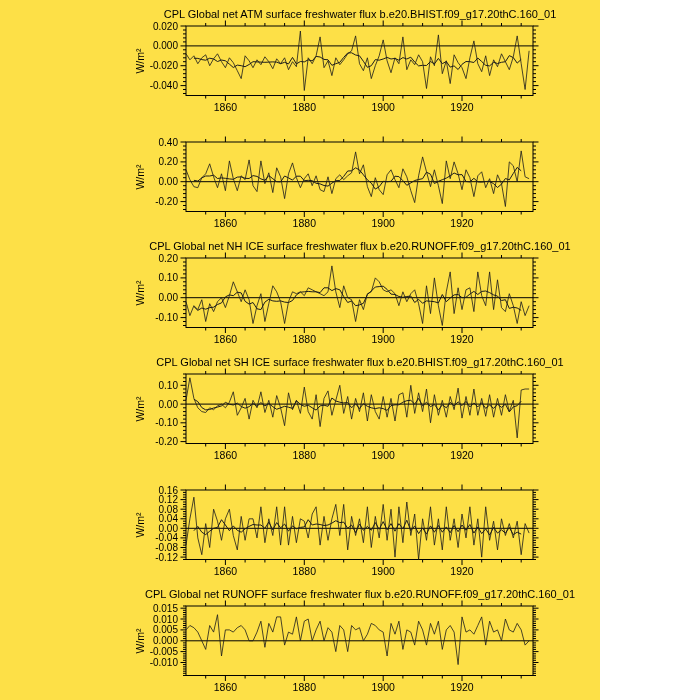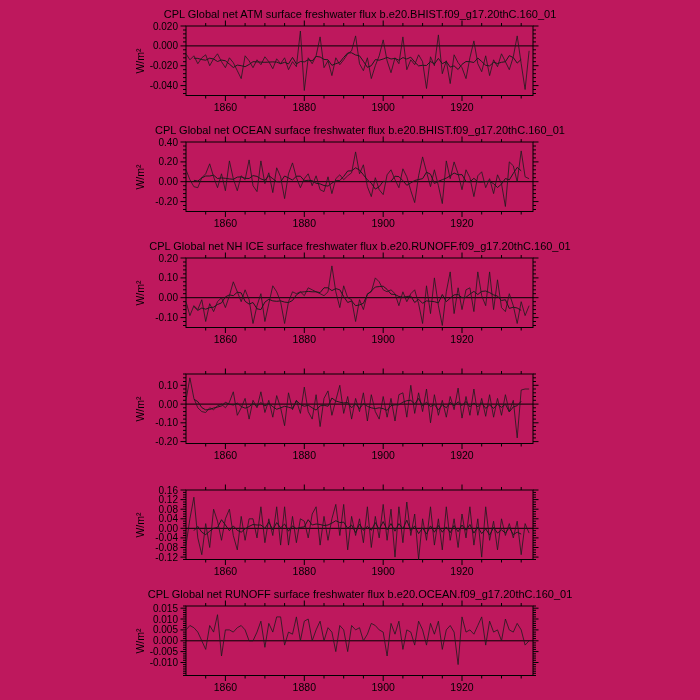--- a/index.html
+++ b/index.html
@@ -1,17 +1,17 @@
 <!DOCTYPE html>
 <html><head>
 <meta charset="utf-8">
 <style>
   html,body{margin:0;padding:0;background:#ffffff;}
   .screen{
-    position:relative;width:700px;height:700px;background:#be185d;
+    position:relative;width:600px;height:700px;background:#fde047;
     font-family:"Liberation Sans",sans-serif;color:#000;overflow:hidden;
   }
   .plot-title{
     position:absolute;left:110px;width:500px;text-align:center;
     font-size:11px;line-height:13px;white-space:nowrap;color:#000;
   }
   .y-unit{
     position:absolute;font-size:10.5px;white-space:nowrap;color:#000;
     transform:translate(-50%,-50%) rotate(-90deg);
   }
@@ -104,21 +104,20 @@
       <text x="178" y="19.5" text-anchor="end" font-size="10" fill="#000" stroke="none">0.020</text>
       <text x="178" y="39.4" text-anchor="end" font-size="10" fill="#000" stroke="none">0.000</text>
       <text x="178" y="59.2" text-anchor="end" font-size="10" fill="#000" stroke="none">-0.020</text>
       <text x="178" y="79.1" text-anchor="end" font-size="10" fill="#000" stroke="none">-0.040</text>
       <rect x="186" y="16" width="347" height="69.5" fill="none" stroke="#000" stroke-width="1"></rect>
       <line x1="186" y1="35.9" x2="533" y2="35.9" stroke="#000" stroke-width="1"></line>
       <polyline points="186.0,43.8 189.9,49.8 193.9,45.8 197.8,53.7 201.8,47.8 205.7,44.8 209.7,55.7 213.6,48.8 217.5,43.8 221.5,51.7 225.4,57.7 229.4,47.8 233.3,52.7 237.3,60.7 241.2,68.6 245.1,45.8 249.1,50.8 253.0,57.7 257.0,49.8 260.9,54.7 264.9,46.8 268.8,51.7 272.8,58.7 276.7,48.8 280.6,53.7 284.6,47.8 288.5,59.7 292.5,51.7 296.4,56.7 300.4,21.0 304.3,80.5 308.2,47.8 312.2,53.7 316.1,45.8 320.1,26.9 324.0,57.7 328.0,50.8 331.9,65.6 335.8,47.8 339.8,54.7 343.7,49.8 347.7,43.8 351.6,40.8 355.6,25.9 359.5,53.7 363.4,60.7 367.4,47.8 371.3,68.6 375.3,55.7 379.2,45.8 383.2,29.9 387.1,50.8 391.0,62.7 395.0,47.8 398.9,53.7 402.9,26.9 406.8,59.7 410.8,49.8 414.7,54.7 418.6,44.8 422.6,51.7 426.5,78.5 430.5,46.8 434.4,55.7 438.4,24.9 442.3,63.7 446.3,50.8 450.2,73.6 454.1,44.8 458.1,52.7 462.0,57.7 466.0,68.6 469.9,47.8 473.9,30.9 477.8,53.7 481.7,61.7 485.7,45.8 489.6,65.6 493.6,49.8 497.5,56.7 501.5,43.8 505.4,51.7 509.3,59.7 513.3,46.8 517.2,25.9 521.2,53.7 525.1,79.5 529.1,40.8" fill="none" stroke="#1c1c1c" stroke-width="0.8" stroke-linejoin="round"></polyline>
       <polyline points="193.9,48.2 197.8,48.4 201.8,49.6 205.7,50.2 209.7,48.2 213.6,49.0 217.5,51.5 221.5,50.0 225.4,50.8 229.4,54.1 233.3,57.5 237.3,55.1 241.2,55.7 245.1,56.7 249.1,54.5 253.0,51.7 257.0,51.9 260.9,52.1 264.9,52.3 268.8,52.1 272.8,51.9 276.7,52.1 280.6,53.7 284.6,52.3 288.5,53.9 292.5,47.4 296.4,53.9 300.4,51.5 304.3,51.9 308.2,49.8 312.2,50.9 316.1,46.4 320.1,47.0 324.0,49.4 328.0,49.8 331.9,55.3 335.8,53.7 339.8,52.3 343.7,47.4 347.7,43.0 351.6,42.8 355.6,45.0 359.5,45.8 363.4,51.3 367.4,57.3 371.3,55.7 375.3,49.6 379.2,50.2 383.2,49.0 387.1,47.4 391.0,49.0 395.0,48.4 398.9,50.2 402.9,47.6 406.8,49.0 410.8,47.2 414.7,52.1 418.6,55.9 422.6,55.3 426.5,55.5 430.5,51.5 434.4,53.9 438.4,48.4 442.3,53.7 446.3,51.5 450.2,57.1 454.1,55.9 458.1,59.5 462.0,54.3 466.0,51.5 469.9,51.7 473.9,52.5 477.8,48.0 481.7,51.5 485.7,55.3 489.6,55.9 493.6,52.3 497.5,53.5 501.5,52.3 505.4,51.7 509.3,45.6 513.3,47.6 517.2,53.1 521.2,49.4" fill="none" stroke="#1c1c1c" stroke-width="1" stroke-linejoin="round"></polyline>
     </svg>
 
-  <div class="plot-title" style="top:124px">CPL Global net OCEAN surface freshwater flux b.e20.BHIST.f09_g17.20thC.160_01</div>
   <div class="y-unit" style="left:140px;top:177px">W/m²</div>
   <svg class="panel-svg" style="top:126px" viewBox="0 0 700 112">
       <g stroke="#000" stroke-width="1">
         <line x1="205.7" y1="85.5" x2="205.7" y2="88.5"></line>
         <line x1="205.7" y1="16" x2="205.7" y2="13"></line>
         <line x1="245.1" y1="85.5" x2="245.1" y2="88.5"></line>
         <line x1="245.1" y1="16" x2="245.1" y2="13"></line>
         <line x1="264.9" y1="85.5" x2="264.9" y2="88.5"></line>
         <line x1="264.9" y1="16" x2="264.9" y2="13"></line>
         <line x1="284.6" y1="85.5" x2="284.6" y2="88.5"></line>
@@ -282,20 +281,21 @@
       <text x="178" y="19.5" text-anchor="end" font-size="10" fill="#000" stroke="none">0.20</text>
       <text x="178" y="39.4" text-anchor="end" font-size="10" fill="#000" stroke="none">0.10</text>
       <text x="178" y="59.2" text-anchor="end" font-size="10" fill="#000" stroke="none">0.00</text>
       <text x="178" y="79.1" text-anchor="end" font-size="10" fill="#000" stroke="none">-0.10</text>
       <rect x="186" y="16" width="347" height="69.5" fill="none" stroke="#000" stroke-width="1"></rect>
       <line x1="186" y1="55.7" x2="533" y2="55.7" stroke="#000" stroke-width="1"></line>
       <polyline points="186.0,59.7 189.9,73.6 193.9,63.7 197.8,67.6 201.8,57.7 205.7,79.5 209.7,61.7 213.6,69.6 217.5,59.7 221.5,55.7 225.4,65.6 229.4,53.7 233.3,39.8 237.3,49.8 241.2,59.7 245.1,47.8 249.1,57.7 253.0,81.5 257.0,63.7 260.9,51.7 264.9,79.5 268.8,61.7 272.8,43.8 276.7,49.8 280.6,59.7 284.6,81.5 288.5,59.7 292.5,49.8 296.4,51.7 300.4,49.8 304.3,53.7 308.2,45.8 312.2,47.8 316.1,49.8 320.1,51.7 324.0,53.7 328.0,49.8 331.9,23.9 335.8,49.8 339.8,65.6 343.7,43.8 347.7,55.7 351.6,57.7 355.6,79.5 359.5,57.7 363.4,67.6 367.4,51.7 371.3,49.8 375.3,35.9 379.2,39.8 383.2,47.8 387.1,49.8 391.0,47.8 395.0,51.7 398.9,63.7 402.9,49.8 406.8,59.7 410.8,51.7 414.7,47.8 418.6,61.7 422.6,81.5 426.5,43.8 430.5,71.6 434.4,35.9 438.4,63.7 442.3,83.5 446.3,49.8 450.2,29.9 454.1,71.6 458.1,45.8 462.0,67.6 466.0,47.8 469.9,45.8 473.9,69.6 477.8,29.9 481.7,53.7 485.7,63.7 489.6,29.9 493.6,67.6 497.5,37.8 501.5,65.6 505.4,69.6 509.3,51.7 513.3,63.7 517.2,81.5 521.2,59.7 525.1,73.6 529.1,63.7" fill="none" stroke="#1c1c1c" stroke-width="0.8" stroke-linejoin="round"></polyline>
       <polyline points="193.9,64.5 197.8,68.4 201.8,66.0 205.7,67.2 209.7,65.6 213.6,65.2 217.5,62.5 221.5,60.9 225.4,54.9 229.4,52.9 233.3,53.7 237.3,50.2 241.2,50.9 245.1,59.3 249.1,62.1 253.0,60.5 257.0,66.8 260.9,67.6 264.9,60.1 268.8,57.3 272.8,58.9 276.7,59.3 280.6,58.9 284.6,60.1 288.5,60.5 292.5,58.5 296.4,52.9 300.4,50.2 304.3,49.8 308.2,49.4 312.2,49.8 316.1,49.8 320.1,50.6 324.0,45.8 328.0,45.8 331.9,48.6 335.8,46.6 339.8,47.8 343.7,54.5 347.7,60.5 351.6,58.9 355.6,63.7 359.5,62.9 363.4,61.3 367.4,52.5 371.3,49.0 375.3,45.0 379.2,44.6 383.2,44.2 387.1,47.4 391.0,52.1 395.0,52.5 398.9,54.5 402.9,55.3 406.8,54.5 410.8,54.1 414.7,60.5 418.6,57.3 422.6,61.3 426.5,58.9 430.5,59.3 434.4,59.7 438.4,60.9 442.3,52.5 446.3,59.7 450.2,56.1 454.1,52.9 458.1,52.5 462.0,55.7 466.0,55.3 469.9,52.1 473.9,49.4 477.8,52.5 481.7,49.4 485.7,49.0 489.6,50.6 493.6,52.9 497.5,54.1 501.5,58.5 505.4,57.7 509.3,66.4 513.3,65.2 517.2,66.0 521.2,68.4" fill="none" stroke="#1c1c1c" stroke-width="1" stroke-linejoin="round"></polyline>
     </svg>
 
+  <div class="plot-title" style="top:356px">CPL Global net SH ICE surface freshwater flux b.e20.BHIST.f09_g17.20thC.160_01</div>
   <div class="y-unit" style="left:140px;top:409px">W/m²</div>
   <svg class="panel-svg" style="top:358px" viewBox="0 0 700 112">
       <g stroke="#000" stroke-width="1">
         <line x1="205.7" y1="85.5" x2="205.7" y2="88.5"></line>
         <line x1="205.7" y1="16" x2="205.7" y2="13"></line>
         <line x1="245.1" y1="85.5" x2="245.1" y2="88.5"></line>
         <line x1="245.1" y1="16" x2="245.1" y2="13"></line>
         <line x1="264.9" y1="85.5" x2="264.9" y2="88.5"></line>
         <line x1="264.9" y1="16" x2="264.9" y2="13"></line>
         <line x1="284.6" y1="85.5" x2="284.6" y2="88.5"></line>
@@ -488,21 +488,21 @@
       <text x="178" y="57.8" text-anchor="end" font-size="10" fill="#000" stroke="none">0.00</text>
       <text x="178" y="67.4" text-anchor="end" font-size="10" fill="#000" stroke="none">-0.04</text>
       <text x="178" y="77.0" text-anchor="end" font-size="10" fill="#000" stroke="none">-0.08</text>
       <text x="178" y="86.6" text-anchor="end" font-size="10" fill="#000" stroke="none">-0.12</text>
       <rect x="186" y="16" width="347" height="69.5" fill="none" stroke="#000" stroke-width="1"></rect>
       <line x1="186" y1="54.3" x2="533" y2="54.3" stroke="#000" stroke-width="1"></line>
       <polyline points="186.0,71.1 189.9,44.8 193.9,23.2 197.8,63.9 201.8,80.7 205.7,49.6 209.7,73.5 213.6,35.2 217.5,47.2 221.5,66.3 225.4,44.8 229.4,35.2 233.3,61.5 237.3,75.9 241.2,42.4 245.1,66.3 249.1,44.8 253.0,44.8 257.0,63.9 260.9,32.8 264.9,68.7 268.8,44.8 272.8,61.5 276.7,32.8 280.6,71.1 284.6,32.8 288.5,71.1 292.5,42.4 296.4,68.7 300.4,44.8 304.3,47.2 308.2,63.9 312.2,40.0 316.1,32.8 320.1,71.1 324.0,42.4 328.0,66.3 331.9,44.8 335.8,30.4 339.8,61.5 343.7,30.4 347.7,75.9 351.6,42.4 355.6,61.5 359.5,44.8 363.4,68.7 367.4,32.8 371.3,73.5 375.3,42.4 379.2,63.9 383.2,30.4 387.1,66.3 391.0,35.2 395.0,83.1 398.9,32.8 402.9,68.7 406.8,28.0 410.8,61.5 414.7,40.0 418.6,85.5 422.6,44.8 426.5,66.3 430.5,32.8 434.4,71.1 438.4,44.8 442.3,75.9 446.3,32.8 450.2,66.3 454.1,44.8 458.1,73.5 462.0,40.0 466.0,63.9 469.9,32.8 473.9,71.1 477.8,44.8 481.7,83.1 485.7,32.8 489.6,66.3 493.6,47.2 497.5,75.9 501.5,44.8 505.4,61.5 509.3,49.6 513.3,63.9 517.2,47.2 521.2,80.7 525.1,49.6 529.1,59.1" fill="none" stroke="#1c1c1c" stroke-width="0.8" stroke-linejoin="round"></polyline>
       <polyline points="193.9,56.7 197.8,52.4 201.8,58.2 205.7,60.6 209.7,57.2 213.6,54.3 217.5,53.4 221.5,45.7 225.4,51.0 229.4,56.7 233.3,51.9 237.3,56.3 241.2,58.2 245.1,54.8 249.1,52.4 253.0,50.5 257.0,51.0 260.9,51.0 264.9,54.3 268.8,48.1 272.8,55.8 276.7,48.6 280.6,53.9 284.6,50.0 288.5,57.2 292.5,51.9 296.4,54.8 300.4,53.4 304.3,52.9 308.2,45.7 312.2,51.0 316.1,50.0 320.1,50.5 324.0,51.5 328.0,51.0 331.9,49.1 335.8,46.7 339.8,48.6 343.7,48.1 347.7,54.3 351.6,51.0 355.6,58.7 359.5,50.0 363.4,56.3 367.4,52.4 371.3,56.3 375.3,48.6 379.2,55.3 383.2,47.6 387.1,55.8 391.0,49.6 395.0,57.2 398.9,49.6 402.9,54.8 406.8,46.2 410.8,56.7 414.7,51.9 418.6,59.6 422.6,53.9 426.5,60.1 430.5,51.9 434.4,58.2 438.4,51.5 442.3,58.2 446.3,52.9 450.2,58.7 454.1,51.5 458.1,57.7 462.0,51.0 466.0,56.3 469.9,50.5 473.9,59.1 477.8,52.9 481.7,59.6 485.7,54.8 489.6,61.1 493.6,53.4 497.5,59.1 501.5,55.8 505.4,59.1 509.3,53.4 513.3,60.6 517.2,58.2 521.2,60.1" fill="none" stroke="#1c1c1c" stroke-width="1" stroke-linejoin="round"></polyline>
     </svg>
 
-  <div class="plot-title" style="top:588px">CPL Global net RUNOFF surface freshwater flux b.e20.OCEAN.f09_g17.20thC.160_01</div>
+  <div class="plot-title" style="top:588px">CPL Global net RUNOFF surface freshwater flux b.e20.RUNOFF.f09_g17.20thC.160_01</div>
   <div class="y-unit" style="left:140px;top:641px">W/m²</div>
   <svg class="panel-svg" style="top:590px" viewBox="0 0 700 112">
       <g stroke="#000" stroke-width="1">
         <line x1="205.7" y1="85.5" x2="205.7" y2="88.5"></line>
         <line x1="205.7" y1="16" x2="205.7" y2="13"></line>
         <line x1="245.1" y1="85.5" x2="245.1" y2="88.5"></line>
         <line x1="245.1" y1="16" x2="245.1" y2="13"></line>
         <line x1="264.9" y1="85.5" x2="264.9" y2="88.5"></line>
         <line x1="264.9" y1="16" x2="264.9" y2="13"></line>
         <line x1="284.6" y1="85.5" x2="284.6" y2="88.5"></line>

